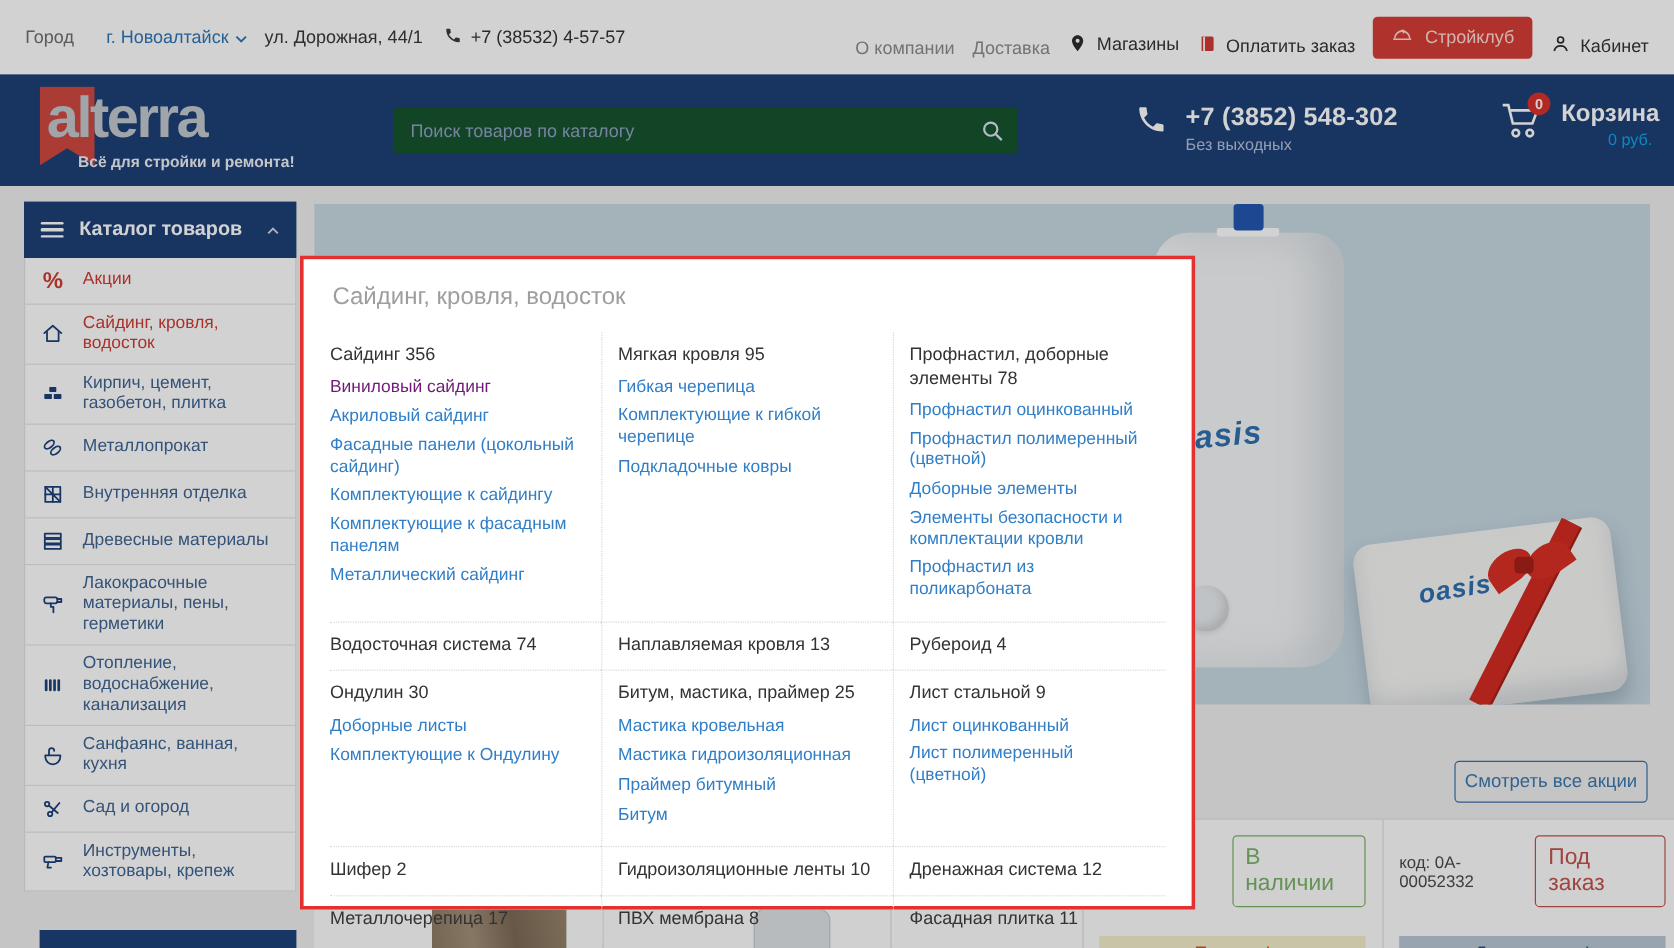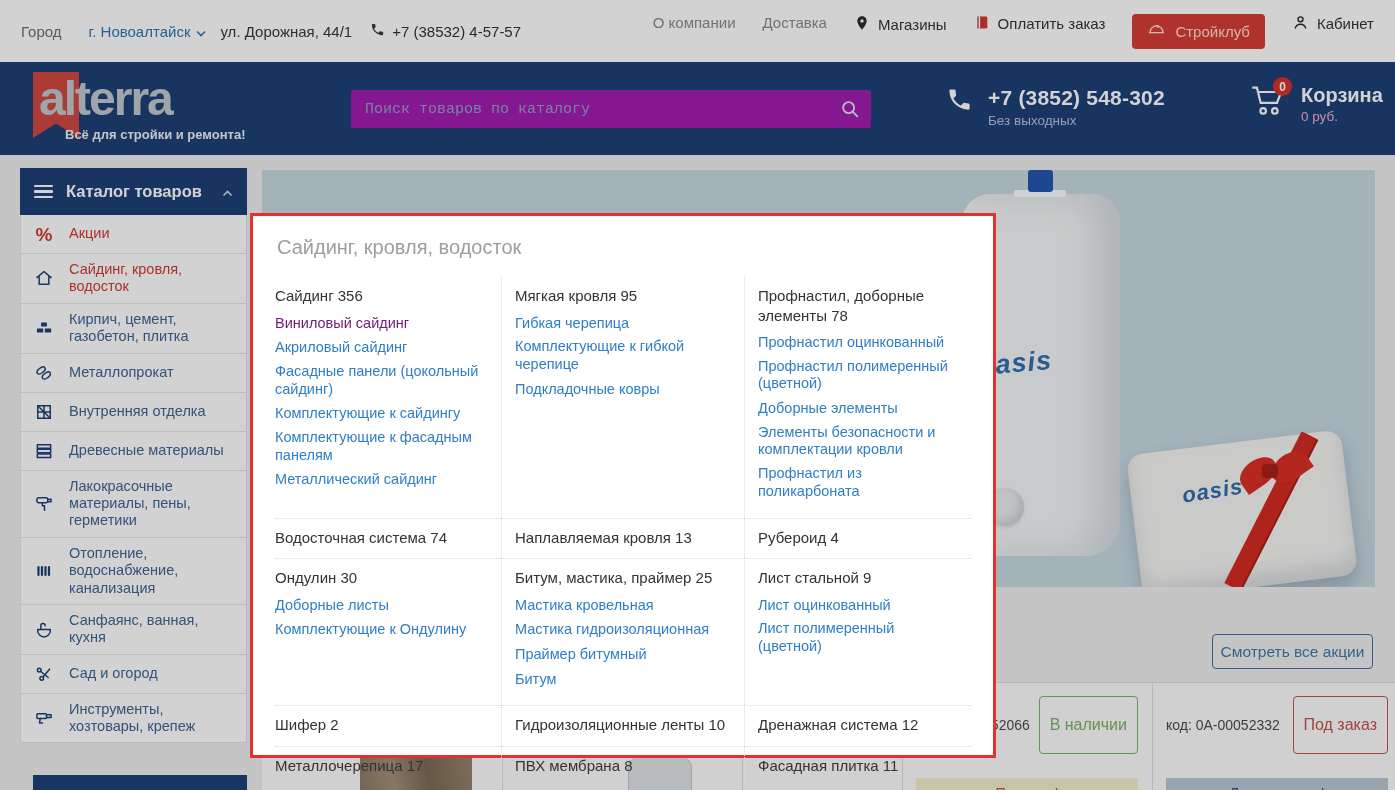--- a/index.html
+++ b/index.html
@@ -7,50 +7,50 @@
   .page { position:relative; width:1395px; height:790px; background:#efefef; overflow:hidden; margin:0 auto; }
 
   
   .topbar { position:absolute; top:0; left:0; right:0; height:62px; background:#ffffff;
             display:flex; align-items:center; padding:0 21px; font-size:15px; color:#3f3f3f; z-index:5; }
   .tb-city { display:flex; align-items:center; gap:6px; }
   .tb-city .muted { color:#6e6e6e; }
   .tb-city .city-link { color:#2e75b5; cursor:pointer;margin-left:21px; }
   .tb-addr { margin-left:14px; color:#383838; }
   .tb-phone { margin-left:18px; display:flex; align-items:center; gap:7px; color:#333; }
-  .tb-right { margin-left:auto; display:flex; align-items:flex-start; gap:27px; }
+  .tb-right { margin-left:auto; display:flex; align-items:flex-end; gap:15px; }
   .tb-link { color:#8b8b8b; cursor:pointer; }
   .tb-iconlink { display:flex; align-items:center; gap:8px; color:#343434; cursor:pointer; }
   .btn-stroyclub { display:flex; align-items:center; gap:9px; height:35px; padding:0 15px;
                    background:#d63c35; border:none; border-radius:4px; color:#ffd9d2;
                    font-size:15px; cursor:pointer; font-family:inherit; }
 
   
   .header { position:absolute; top:62px; left:0; right:0; height:93px; background:#1d3f76; z-index:5; }
   .logo { position:absolute; left:33px; top:8px; width:280px; height:78px; }
   .logo-flag { position:absolute; left:0; top:2px; width:46px; height:66px; background:#d04840;
                clip-path:polygon(0 0,100% 0,100% 100%,50% 78%,0 100%); }
   .logo-text { position:absolute; left:6px; top:0px; font-size:48px; font-weight:bold; color:#c3c8cf;
                letter-spacing:-2px; line-height:1.2; }
   .logo-tagline { position:absolute; left:32px; top:57px; font-size:13px; font-weight:bold; color:#eef0f4; }
-  .search { position:absolute; left:351px; top:28px; width:520px; height:38px; background:#a21caf; border-radius:2px;font-family:Liberation Mono, monospace; }
+  .search { position:absolute; left:328px; top:28px; width:520px; height:38px; background:#14532d; border-radius:2px; }
   .search input { width:100%; height:100%; background:transparent; border:none; outline:none;
                   padding:0 44px 0 14px; font-size:15px; color:#d7deeb; font-family:inherit; }
   .search input::placeholder { color:#8fa0c3; }
   .search-ico { position:absolute; right:10px; top:8px; cursor:pointer; }
   .h-phone { position:absolute; left:946px; top:24px; display:flex; gap:15px; }
   .h-phone-num { color:#fff; font-size:21px; font-weight:bold; letter-spacing:0.2px; }
   .h-phone-note { color:#b4c1d9; font-size:13.5px; margin-top:3px; }
   .h-cart { position:absolute; left:1250px; top:22px; display:flex; gap:13px; cursor:pointer; }
   .cart-ico-wrap { position:relative; width:38px; height:34px; }
   .cart-badge { position:absolute; top:-7px; right:-4px; width:19px; height:19px; border-radius:50%;
                 background:#d8312b; color:#fff; font-size:12px; font-weight:bold;
                 display:flex; align-items:center; justify-content:center; }
   .cart-label { color:#fff; font-size:20px; font-weight:bold; }
-  .cart-total { color:#f9a8d4; font-size:13.5px; margin-top:2px; }
+  .cart-total { color:#0ea5e9; font-size:13.5px; margin-top:2px;margin-left:39px; }
 
   
   .sidebar { position:absolute; left:20px; top:168px; width:227px; z-index:5; }
   .sb-head { height:47px; background:#1d3f76; color:#fff; display:flex; align-items:center;
              gap:13px; padding:0 14px; font-size:16.5px; font-weight:bold; cursor:pointer; }
   .hamburger { display:flex; flex-direction:column; gap:3px; }
   .hamburger span { display:block; width:19px; height:2.5px; background:#fff; border-radius:1px; }
   .sb-chevron { margin-left:auto; }
   .sb-list { background:#fff; border:1px solid #e2e2e2; border-top:none; }
   .sitem { display:flex; align-items:center; gap:13px; padding:7px 11px; min-height:36px;
@@ -88,21 +88,21 @@
   
   .see-all-btn { position:absolute; left:1212px; top:634px; width:161px; height:35px; background:transparent;
                  border:1.5px solid #3c6ea6; border-radius:4px; color:#3c78b0; font-size:15.5px;
                  font-family:inherit; cursor:pointer; z-index:2; }
   .cards { position:absolute; left:262px; top:682px; width:1133px; height:108px; background:#fdfdfd;
            border-top:1px solid #dcdcdc; z-index:1; }
   .card-sep { position:absolute; top:0; bottom:0; width:1px; background:#e0e0e0; }
   .card { position:absolute; top:0; width:250px; height:108px; padding:13px 14px 0; }
   .card-head { display:flex; align-items:center; justify-content:space-between; }
   .code { font-size:14px; color:#4a4a4a; }
-  .status { font-size:16px; padding:19px 10px; border-radius:4px; border:1px solid; background:transparent; }
+  .status { font-size:19px; padding:7px 10px; border-radius:4px; border:1px solid; background:transparent; }
   .status.in-stock { color:#79b368; border-color:#79b368; }
   .status.on-order { color:#c2524d; border-color:#c2524d; }
   .cbadge { margin-top:24px; height:29px; display:flex; align-items:center; justify-content:center; font-size:15px; }
   .cbadge.gift { background:#f3eecb; color:#bf5b2b; }
   .cbadge.best-price { background:#b9c8d6; color:#33506e; }
   .cimg { margin-top:5px; }
   .cimg.water-heater { margin-left:104px; width:58px; height:40px; background:#f2f4f5;
                        border:1px solid #d8dcde; border-radius:9px 9px 0 0; }
   .cimg.wood { margin-left:32px; width:136px; height:36px;
                background:linear-gradient(100deg,#7a4a2a,#a06c3e 28%,#6f4526 55%,#8a5a32 80%,#5e3a20); }

